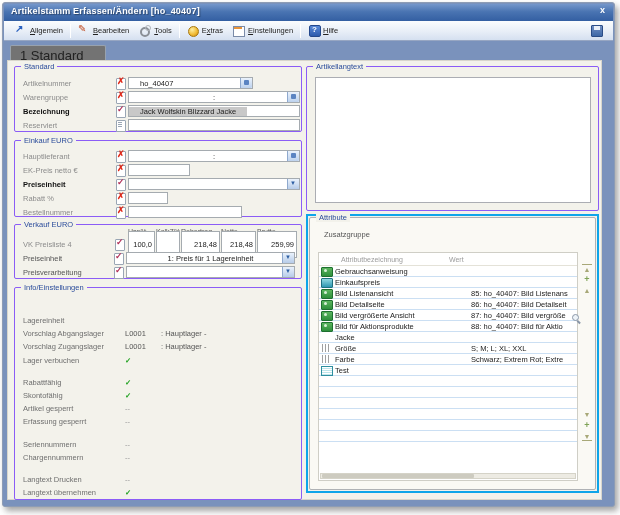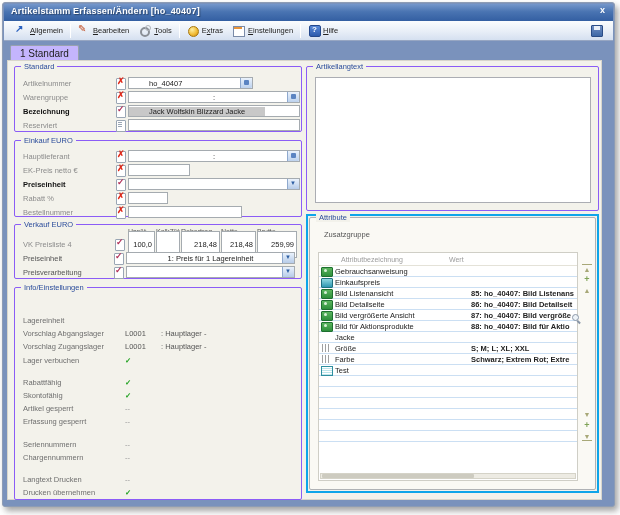--- a/index.html
+++ b/index.html
@@ -32,43 +32,43 @@
   .mi-help::before{content:"";position:absolute;left:1px;top:0;width:10px;height:10px;border-radius:2px;
     background:linear-gradient(180deg,#5A8AD8,#2C5AAC);border:1px solid #24488C;}
   .mi-help::after{content:"?";position:absolute;left:4px;top:0px;font-size:8px;font-weight:bold;color:#fff;}
   .mspacer{flex:1;}
   .mi-save{width:12px;height:12px;position:relative;margin-right:4px;cursor:pointer;}
   .mi-save::before{content:"";position:absolute;inset:0;background:linear-gradient(180deg,#7290C4,#3D67A6);
     border:1px solid #2A4C86;border-radius:1px;}
   .mi-save::after{content:"";position:absolute;left:3px;top:1px;width:6px;height:4px;background:#E8EEF8;}
   
   .tabstrip{position:absolute;left:1px;top:39px;right:1px;height:18px;}
-  .tab{position:absolute;left:6px;bottom:0;height:15px;padding:2px 9px 0 9px;font-size:10px;color:#222;
-    background:#c4b5fd;border:1px solid #98A2AE;border-bottom:none;border-radius:2px 2px 0 0;cursor:pointer;}
+  .tab{position:absolute;left:6px;bottom:0;height:15px;padding:2px 21px 0 9px;font-size:13px;color:#222;
+    background:#737373;border:1px solid #98A2AE;border-bottom:none;border-radius:2px 2px 0 0;cursor:pointer;}
   
   .content{position:absolute;left:4px;top:57px;width:595px;height:440px;background:#F3F2EB;
     border:1px solid #D8D6CC;}
   .col-left{position:absolute;left:6px;top:0;width:292px;height:100%;display:flex;flex-direction:column;}
   .col-right{position:absolute;left:298px;top:0;width:294px;height:100%;display:flex;flex-direction:column;}
   
   .grp{position:relative;border:1px solid #8b5cf6;border-radius:2px;margin-right:4px;}
   .gcap{position:absolute;left:6px;top:-5px;background:#F3F2EB;padding:0 3px;font-size:7.5px;color:#2B4C9B;}
   
   .frow{display:flex;align-items:center;height:14px;padding-left:8px;}
   .flabel{width:92px;font-size:7.5px;color:#8C8C8C;flex:0 0 92px;}
   .flabel.bold{color:#111;font-weight:bold;}
   .fld-icon{width:13px;height:11px;position:relative;flex:0 0 13px;}
   .fld-icon::before{content:"";position:absolute;left:1px;top:0;width:8px;height:10px;background:#fff;
     border:1px solid #9AA6B4;border-radius:1px;}
   .fld-icon[data-icon="x-icon"]::after{content:"✗";position:absolute;left:2px;top:-2px;font-size:9px;font-weight:bold;color:#E02818;}
   .fld-icon[data-icon="check-icon"]::after{content:"✓";position:absolute;left:2px;top:-2px;font-size:9px;font-weight:bold;color:#B23058;}
   .fld-icon[data-icon="plain-icon"]::after{content:"";position:absolute;left:3px;top:2px;width:4px;height:1px;
     background:#9AA6B4;box-shadow:0 2px 0 #9AA6B4,0 4px 0 #9AA6B4;}
   .field{position:relative;height:12px;background:#fff;border:1px solid #A5ABB0;display:flex;align-items:center;}
-  .fval{font-size:7.5px;color:#222;padding:0 20px;white-space:nowrap;overflow:hidden;}
+  .fval{font-size:7.5px;color:#222;padding:0 11px;white-space:nowrap;overflow:hidden;}
   .fval.sel{background:#C8C8C8;}
   .fval.center{margin:0 auto;}
   .btn-lookup{position:absolute;right:0;top:0;width:12px;height:10px;cursor:pointer;
     background:linear-gradient(180deg,#EAF2FC,#BDD2EE);border-left:1px solid #8FA9CE;border-radius:0 1px 1px 0;}
   .btn-lookup::after{content:"";position:absolute;left:3px;top:2px;width:5px;height:5px;background:#5B84C2;border-radius:1px;}
   .btn-combo{position:absolute;right:0;top:0;width:12px;height:10px;cursor:pointer;
     background:linear-gradient(180deg,#EAF2FC,#B7CCE9);border-left:1px solid #8FA9CE;}
   .btn-combo::after{content:"▼";position:absolute;left:2px;top:1px;font-size:6px;color:#2E5FA3;}
   .w-art{width:125px;}.w-wide{width:172px;}.w-sm{width:62px;}.w-tiny{width:40px;}.w-med{width:114px;}
   
@@ -102,21 +102,21 @@
   .row-icon[data-icon="image-icon"]::before{content:"";position:absolute;left:2px;top:0;width:10px;height:8px;
     background:linear-gradient(180deg,#5BB55E,#2E8F3C);border:1px solid #1E7030;border-radius:1px;}
   .row-icon[data-icon="image-icon"]::after{content:"";position:absolute;left:5px;top:2px;width:3px;height:3px;background:#D8F0D8;border-radius:50%;}
   .row-icon[data-icon="price-icon"]::before{content:"";position:absolute;left:2px;top:0;width:10px;height:8px;
     background:linear-gradient(180deg,#8FD8E0,#2E96B0);border:1px solid #1E7080;border-radius:1px;}
   .row-icon[data-icon="bars-icon"]::before{content:"";position:absolute;left:3px;top:0;width:9px;height:8px;
     background:repeating-linear-gradient(90deg,#A0A0A0 0 1px,transparent 1px 3px);}
   .row-icon[data-icon="list-icon"]::before{content:"";position:absolute;left:2px;top:0;width:10px;height:8px;
     border:1px solid #2E8FA0;background:repeating-linear-gradient(180deg,#fff 0 1px,#BEE6EC 1px 2px);}
   .aname{width:134px;flex:0 0 134px;font-size:7.5px;color:#222;white-space:nowrap;overflow:hidden;}
-  .aval{flex:1;font-size:7.5px;color:#222;white-space:nowrap;overflow:hidden;padding-left:2px;font-weight:bold;}
+  .aval{flex:1;font-size:7.5px;color:#222;white-space:nowrap;overflow:hidden;padding-left:2px;}
   .rail{position:absolute;right:2px;top:46px;bottom:8px;width:13px;}
   .ric{position:absolute;left:2px;width:10px;height:9px;font-size:7px;color:#A8A878;text-align:center;line-height:9px;cursor:pointer;}
   .ric.plus{color:#7FA357;font-weight:bold;font-size:9px;}
   .ric.edge{border-top:1px solid #A8A878;}
   .ric.edge2{border-bottom:1px solid #A8A878;}
   .r1{top:0;}.r2{top:11px;}.r3{top:22px;}
   .r4{top:146px;}.r5{top:157px;}.r6{top:168px;}
   .mag{position:absolute;right:14px;top:96px;width:9px;height:9px;cursor:pointer;}
   .mag::before{content:"";position:absolute;left:0;top:0;width:5px;height:5px;border:1px solid #8A97A8;border-radius:50%;background:#EDF3F8;}
   .mag::after{content:"";position:absolute;left:6px;top:6px;width:4px;height:1.5px;background:#8A97A8;transform:rotate(45deg);transform-origin:0 0;}
@@ -334,21 +334,21 @@
             <span class="ilabel">Chargennummern</span>
             <span class="iv1" data-mark="dash">--</span>
             <span class="iv2"></span>
           </div>
         <div class="irow gap">
             <span class="ilabel">Langtext Drucken</span>
             <span class="iv1" data-mark="dash">--</span>
             <span class="iv2"></span>
           </div>
         <div class="irow">
-            <span class="ilabel">Drucken übernehmen</span>
+            <span class="ilabel">Langtext übernehmen</span>
             <span class="iv1" data-mark="check">✓</span>
             <span class="iv2"></span>
           </div>
       </div>
     </div>
 
     <div class="col-right">
       <div class="grp" style="margin-top:5px;height:145px;margin-right:1px;">
         <span class="gcap">Artikellangtext</span>
         <div class="langtext-area"></div>

